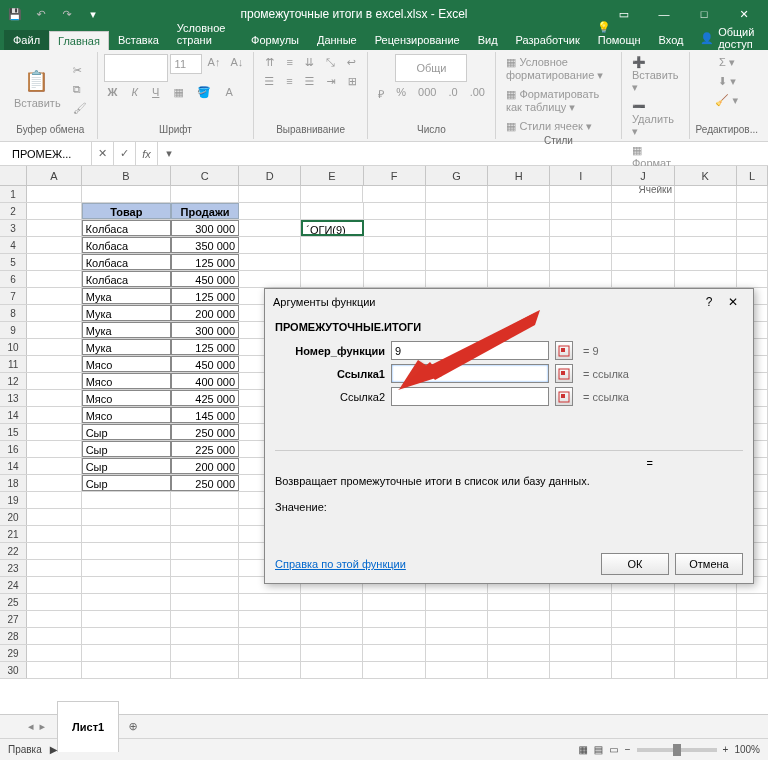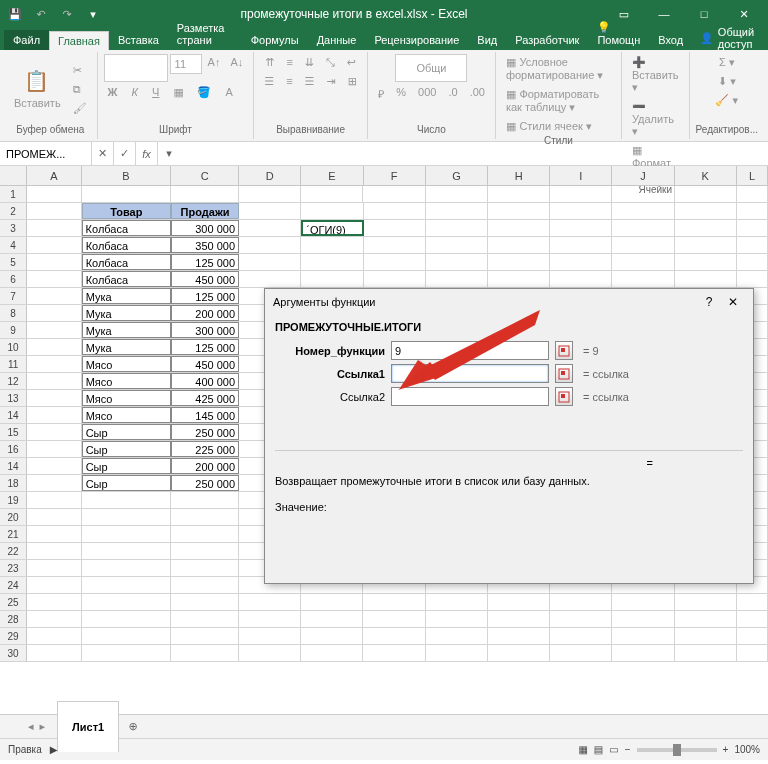--- a/index.html
+++ b/index.html
@@ -15,21 +15,21 @@
 .tab.active { background: #f3f3f3; color: #217346; border-color: #ccc; border-bottom: none; }
 .share { margin-left: auto; display: flex; align-items: center; gap: 4px; padding: 0 8px; color: #fff; font-size: 11px; }
 .ribbon { height: 92px; background: #f3f3f3; border-bottom: 1px solid #d4d4d4; display: flex; padding: 2px 4px; }
 .group { border-right: 1px solid #d4d4d4; padding: 2px 6px; display: flex; flex-direction: column; }
 .group-body { flex: 1; display: flex; align-items: center; gap: 4px; }
 .group-label { text-align: center; font-size: 10px; color: #666; padding-bottom: 2px; }
 .rbtn { padding: 2px 4px; cursor: pointer; color: #999; font-size: 11px; }
 .fontbox { width: 64px; height: 28px; border: 1px solid #ccc; background: #fff; font-size: 11px; padding: 0 20px; color: #999; }
 .sizebox { width: 32px; height: 20px; border: 1px solid #ccc; background: #fff; font-size: 11px; padding: 0 4px; color: #999; }
 .namebox-row { height: 24px; border-bottom: 1px solid #d4d4d4; display: flex; align-items: center; background: #fff; }
-.namebox { width: 92px; border-right: 1px solid #d4d4d4; padding: 0 6px; font-size: 11px; height: 100%; display: flex; align-items: center; }
+.namebox { width: 92px; border-right: 1px solid #d4d4d4; padding: 0 12px; font-size: 11px; height: 100%; display: flex; align-items: center; }
 .fxbtn { width: 22px; height: 100%; display: flex; align-items: center; justify-content: center; cursor: pointer; color: #666; border-right: 1px solid #d4d4d4; }
 .formula { flex: 1; padding: 0 6px; font-size: 11px; display: flex; align-items: center; }
 .grid-wrap { position: relative; height: 548px; overflow: hidden; }
 .colhdr-row { height: 20px; display: flex; border-bottom: 1px solid #c6c6c6; }
 .rowhdr-corner { width: 28px; background: #f0f0f0; border-right: 1px solid #c6c6c6; }
 .colhdr { width: 64px; background: #f0f0f0; border-right: 1px solid #c6c6c6; text-align: center; font-size: 11px; line-height: 20px; color: #444; }
 .colhdr.w1 { width: 56px; }
 .colhdr.w2 { width: 92px; }
 .colhdr.w3 { width: 70px; }
 .rows { }
@@ -96,21 +96,21 @@
   <div class="winbtn">▭</div>
   <div class="winbtn">—</div>
   <div class="winbtn">□</div>
   <div class="winbtn">✕</div>
 </div>
 
 <div class="tabs">
   <div class="tab file">Файл</div>
   <div class="tab active">Главная</div>
   <div class="tab">Вставка</div>
-  <div class="tab">Разметка страни</div>
+  <div class="tab">Условное страни</div>
   <div class="tab">Формулы</div>
   <div class="tab">Данные</div>
   <div class="tab">Рецензирование</div>
   <div class="tab">Вид</div>
   <div class="tab">Разработчик</div>
   <div class="tab">💡 <span>Помощн</span></div>
   <div class="tab">Вход</div>
   <div class="share">👤 <span>Общий доступ</span></div>
 </div>
 
@@ -588,20 +588,35 @@
         <div class="cell "></div>
         <div class="cell "></div>
         <div class="cell "></div>
         <div class="cell "></div>
         <div class="cell "></div>
         <div class="cell "></div>
         <div class="cell " style="width: 32px;"></div>
       </div>
       <div class="row">
         <div class="rowhdr">25</div>
+        <div class="cell w1"></div>
+        <div class="cell w2"></div>
+        <div class="cell w3"></div>
+        <div class="cell "></div>
+        <div class="cell "></div>
+        <div class="cell "></div>
+        <div class="cell "></div>
+        <div class="cell "></div>
+        <div class="cell "></div>
+        <div class="cell "></div>
+        <div class="cell "></div>
+        <div class="cell " style="width: 32px;"></div>
+      </div>
+      <div class="row">
+        <div class="rowhdr">27</div>
         <div class="cell w1"></div>
         <div class="cell w2"></div>
         <div class="cell w3"></div>
         <div class="cell "></div>
         <div class="cell "></div>
         <div class="cell "></div>
         <div class="cell "></div>
         <div class="cell "></div>
         <div class="cell "></div>
         <div class="cell "></div>
@@ -724,20 +739,26 @@
           </div>
           <div class="arg-result">= ссылка</div>
         </div>
       </div>
     <div class="desc">
       <div class="desc-eq">=</div>
       <div>Возвращает промежуточные итоги в список или базу данных.</div>
     </div>
     <div class="value-row">Значение:</div>
   </div>
+  <div class="bottom">
+    <span class="help-link">Справка по этой функции</span>
+    <span style="flex:1"></span>
+    <button class="dlg-btn">ОК</button>
+    <button class="dlg-btn">Отмена</button>
+  </div>
 </div>
 
 <svg class="arrow" style="left:380px;top:300px" width="170" height="100">
   <defs>
       <filter id="s">
         <feDropShadow dx="1" dy="1" stdDeviation="1" flood-opacity="0.3"></feDropShadow>
       </filter>
     </defs>
   <polygon points="160,10 60,70 65,60 20,88 38,60 50,68" fill="#d93025" filter="url(#s)"></polygon>
   <polygon points="160,10 155,25 55,80 45,68" fill="#d93025"></polygon>

